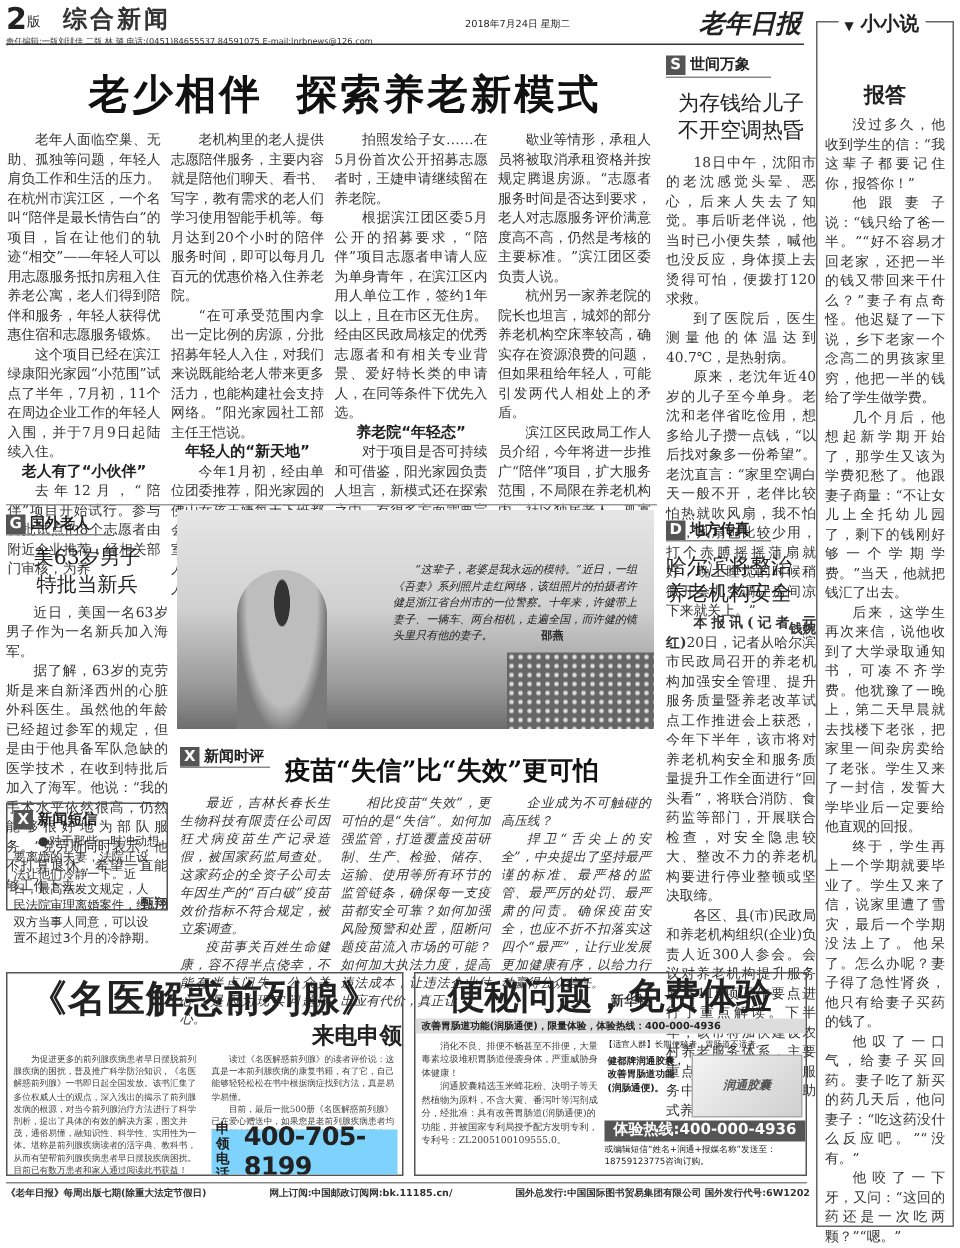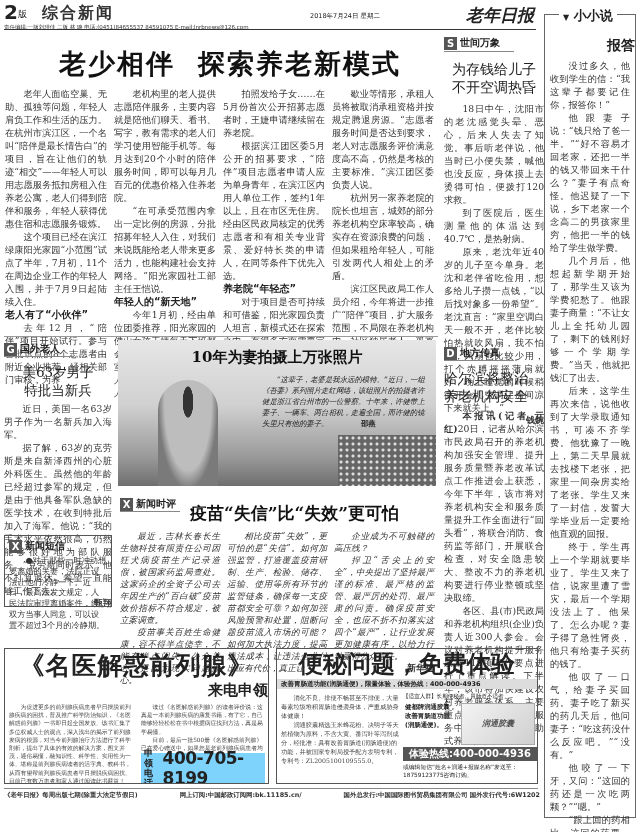--- a/index.html
+++ b/index.html
@@ -5,21 +5,21 @@
 *{margin:0;padding:0;box-sizing:border-box;}
 body{width:640px;height:832px;background:#fff;font-family:"DejaVu Serif","Liberation Serif",serif;color:#222;position:relative;overflow:hidden;}
 .abs{position:absolute;}
 .txt{font-size:9.2px;line-height:13px;color:#333;text-align:justify;text-indent:2em;}
 .txt p{margin:0;}
 .sans{font-family:"DejaVu Sans","Liberation Sans",sans-serif;}
 .bold{font-weight:bold;}
 .hr{position:absolute;background:#333;}
 .sec-tag{display:flex;align-items:center;gap:3px;font-family:"DejaVu Sans","Liberation Sans",sans-serif;font-weight:bold;font-size:10px;color:#222;}
 .sec-letter{display:inline-flex;align-items:center;justify-content:center;width:13px;height:13px;background:#555;color:#fff;font-size:10px;font-weight:bold;}
-.sub{font-family:"DejaVu Sans","Liberation Sans",sans-serif;font-weight:bold;font-size:10px;color:#222;text-indent:0;}
+.sub{font-family:"DejaVu Sans","Liberation Sans",sans-serif;font-weight:bold;text-align:center;font-size:10px;color:#222;text-indent:0;}
 .byline{text-align:right;font-weight:bold;font-family:"DejaVu Sans","Liberation Sans",sans-serif;font-size:9px;text-indent:0;}
 .box{border:1px solid #555;}
 </style>
 </head>
 <body>
 
 <div class="abs" style="left:4px;top:2px;width:536px;height:28px;">
   <span class="abs sans bold" style="left:0;top:0;font-size:20px;line-height:20px;">2</span>
   <span class="abs sans" style="left:14px;top:6px;font-size:9px;">版</span>
   <span class="abs sans bold" style="left:38px;top:1px;font-size:16px;color:#333;letter-spacing:2px;">综合新闻</span>
@@ -72,21 +72,21 @@
     <p>原来，老沈年近40岁的儿子至今单身。老沈和老伴省吃俭用，想多给儿子攒一点钱，“以后找对象多一份希望”。老沈直言：“家里空调白天一般不开，老伴比较怕热就吹风扇，我不怕热，风扇也比较少用，打个赤膊摇摇蒲扇就好，晚上睡觉的时候稍微开会儿空调让房间凉下来就关上。”</p>
     <p class="byline">钱婉</p>
   </div>
 </div>
 
 <div class="abs box" style="left:544px;top:14px;width:92px;height:804px;border-color:#666;">
   <div class="abs sans bold" style="left:14px;top:-8px;background:#fff;padding:0 4px;font-size:13px;">
     <span style="font-size:8px;">▼</span>
     <span>小小说</span>
   </div>
-  <div class="bold" style="text-align:right;margin-top:22px;font-size:14px;">报答</div>
+  <div class="bold" style="text-align:center;margin-top:40px;font-size:14px;">报答</div>
   <div class="txt" style="margin:4px 5px 0 5px;">
     <p>没过多久，他收到学生的信：“我这辈子都要记住你，报答你！”</p>
     <p>他跟妻子说：“钱只给了爸一半。”“好不容易才回老家，还把一半的钱又带回来干什么？”妻子有点奇怪。他迟疑了一下说，乡下老家一个念高二的男孩家里穷，他把一半的钱给了学生做学费。</p>
     <p>几个月后，他想起新学期开始了，那学生又该为学费犯愁了。他跟妻子商量：“不让女儿上全托幼儿园了，剩下的钱刚好够一个学期学费。”当天，他就把钱汇了出去。</p>
     <p>后来，这学生再次来信，说他收到了大学录取通知书，可凑不齐学费。他犹豫了一晚上，第二天早晨就去找楼下老张，把家里一间杂房卖给了老张。学生又来了一封信，发誓大学毕业后一定要给他直观的回报。</p>
     <p>终于，学生再上一个学期就要毕业了。学生又来了信，说家里遭了雪灾，最后一个学期没法上了。他呆了。怎么办呢？妻子得了急性肾炎，他只有给妻子买药的钱了。</p>
     <p>他叹了一口气，给妻子买回药。妻子吃了新买的药几天后，他问妻子：“吃这药没什么反应吧。”“没有。”</p>
     <p>他咬了一下牙，又问：“这回的药还是一次吃两颗？”“嗯。”</p>
     <p>“跟上回的药相比，这回的药要一次吃四颗。”“我知道，你这回买的药单位含量比上回的小了一半。”</p>
 
@@ -109,21 +109,20 @@
   </div>
 </div>
 
 <div class="abs sec-tag" style="left:120px;top:342px;border-bottom:1px solid #888;width:70px;">
   <span class="sec-letter">T</span>
   <span>图片新闻</span>
 </div>
 <div class="abs" style="left:118px;top:340px;width:318px;height:146px;background:linear-gradient(180deg,#e6e6e6 0%,#d0d0d0 45%,#9a9a9a 80%,#6e6e6e 100%);overflow:hidden;">
   <div class="abs" style="left:40px;top:40px;width:60px;height:110px;border-radius:30px 30px 0 0;background:radial-gradient(ellipse at 50% 20%,#333 0 12%,#bdbdbd 13% 55%,#7a7a7a 70%);"></div>
   <div class="abs" style="left:220px;top:95px;width:100px;height:60px;background:radial-gradient(circle,#ddd 1px,transparent 2px) 0 0/6px 6px,#666;"></div>
-  <div class="abs bold" style="left:0;top:8px;width:318px;text-align:center;font-size:15px;color:#111;">10年为妻拍摄上万张照片</div>
   <div class="abs" style="left:144px;top:34px;width:168px;font-size:7.4px;line-height:11px;color:#222;text-indent:2em;font-style:italic;">
     <span>“这辈子，老婆是我永远的模特。”近日，一组《吾妻》系列照片走红网络，该组照片的拍摄者许健是浙江省台州市的一位警察。十年来，许健带上妻子、一辆车、两台相机，走遍全国，而许健的镜头里只有他的妻子。</span>
     <span class="bold" style="font-style:normal;padding-left:30px;">邵燕</span>
   </div>
 </div>
 
 <div class="abs box" style="left:4px;top:535px;width:108px;height:72px;padding:3px 4px;">
   <div class="sec-tag">
     <span class="sec-letter">X</span>
     <span>新闻短信</span>

